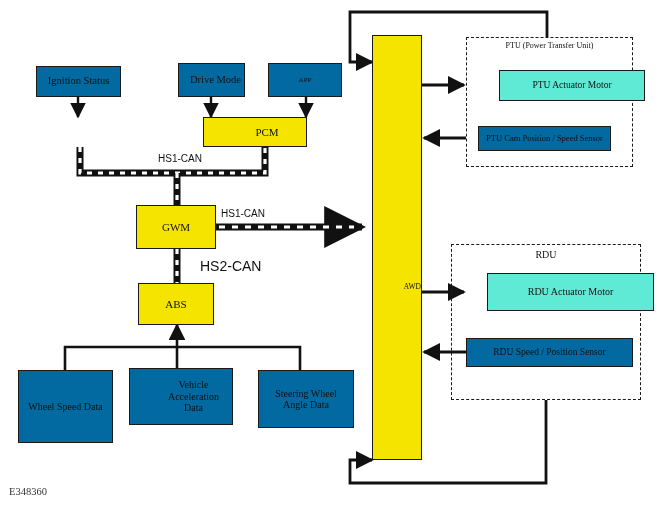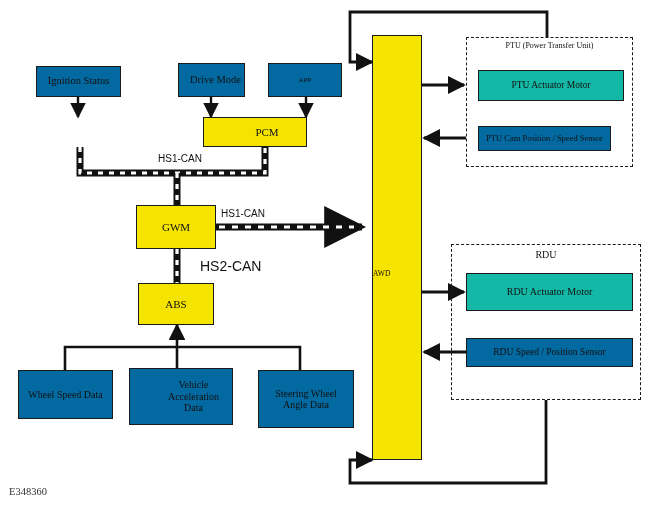--- a/index.html
+++ b/index.html
@@ -24,39 +24,40 @@
     display: flex;
     align-items: center;
     justify-content: center;
     text-align: center;
     color: #111111;
     line-height: 1.15;
     padding: 2px 3px;
   }
   .green  { background: #0369a1; }
   .yellow { background: #f5e400; }
-  .blue   { background: #14b8a6; }
+  .blue   { background: #5eead4; margin-left: 21px; }
 
   .group-box {
     position: absolute;
     box-sizing: border-box;
     border: 1.6px dashed #1a1a1a;
     background: transparent;
   }
   .group-title {
     position: absolute;
     text-align: center;
     color: #111111;
     white-space: nowrap;
   }
   .awd-label {
     position: absolute;
     color: #111111;
-    text-align: left;
-    white-space: nowrap;
+    text-align: right;
+    white-space: nowrap;
+    margin-top: 13px;
   }
   .can-label {
     position: absolute;
     font-family: "Liberation Sans", "DejaVu Sans", sans-serif;
     color: #111111;
     white-space: nowrap;
   }
   .corner-code {
     position: absolute;
     color: #333333;
@@ -150,21 +151,21 @@
   </div>
 
   <div class="node yellow" style="left:138px; top:283px; width:76px; height:42px; font-size:11px;">
     <span>ABS</span>
   </div>
 
   <div class="node yellow" style="left:372px; top:35px; width:50px; height:425px;">
     <span class="awd-label" style="left:0; right:0; top:234px; font-size:7.5px;">AWD</span>
   </div>
 
-  <div class="node green" style="left:18px; top:370px; width:95px; height:49px; font-size:10px;">
+  <div class="node green" style="left:18px; top:370px; width:95px; height:73px; font-size:10px;">
     <span>Wheel Speed Data</span>
   </div>
 
   <div class="node green" style="left:129px; top:368px; width:104px; height:57px; font-size:10px;padding-left:28px;">
     <span>Vehicle Acceleration Data</span>
   </div>
 
   <div class="node green" style="left:258px; top:370px; width:96px; height:58px; font-size:10px;">
     <span>Steering Wheel Angle Data</span>
   </div>

